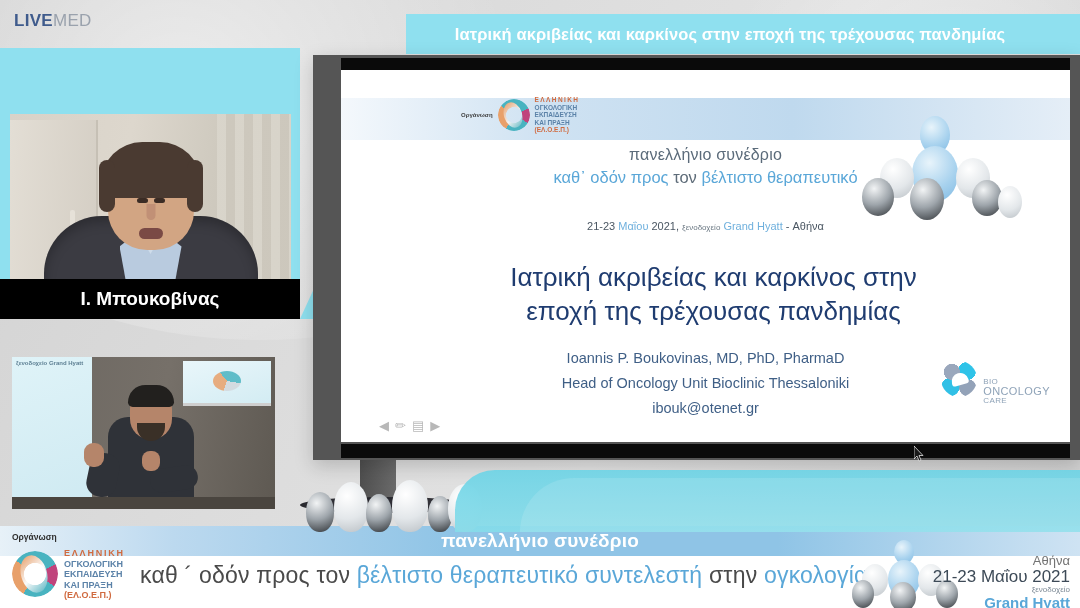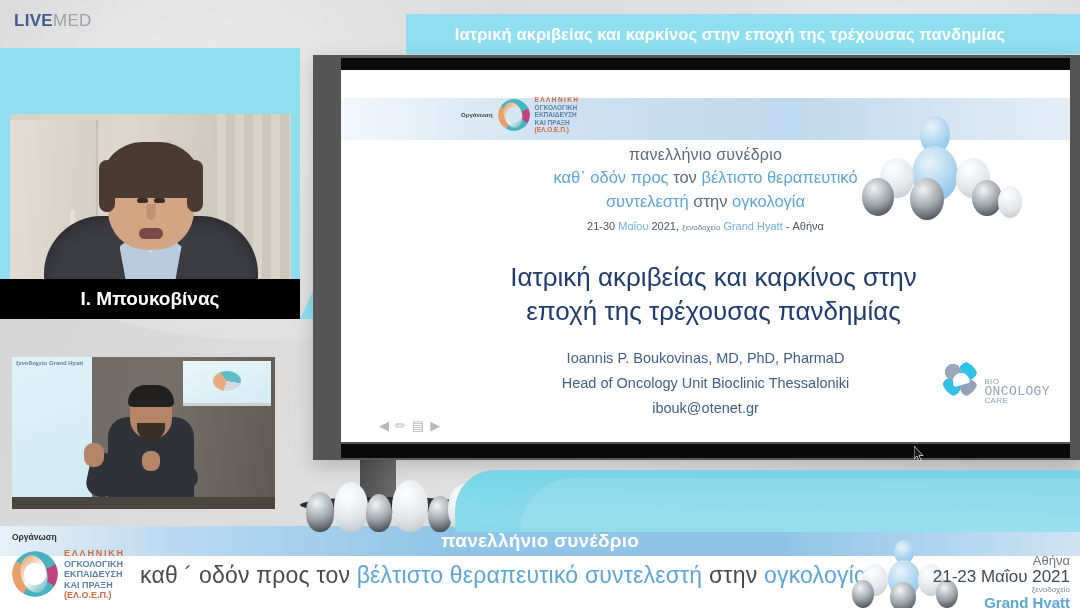--- a/index.html
+++ b/index.html
@@ -255,21 +255,21 @@
       radial-gradient(circle at 72% 28%,#2fc3e8 0 24%,transparent 25%),
       radial-gradient(circle at 26% 72%,#31c0e6 0 24%,transparent 25%),
       radial-gradient(circle at 74% 74%,#93a2b8 0 22%,transparent 23%),
       radial-gradient(circle at 50% 50%,#4fcbee 0 34%,transparent 35%);
   }
   .boc-mark:after{
     content:"";position:absolute;left:10px;top:12px;width:17px;height:12px;
     background:#ffffff;border-radius:10px 10px 3px 3px;transform:rotate(-16deg);
   }
   .boc-txt{font-size:8px;line-height:9.5px;color:#8fa3b8;letter-spacing:.4px;margin-top:25px;}
-  .boc-txt .big{font-size:13px;color:#8fa3b8;font-family:Liberation Mono, monospace;}
+  .boc-txt .big{font-size:11px;color:#8fa3b8;}
 
   .slide-nav{
     position:absolute;left:38px;bottom:10px;display:flex;align-items:center;gap:6px;
     color:#b8b8b8;font-size:13px;
   }
   .slide-nav span{line-height:1;}
 
   .cursor{
     position:absolute;left:914px;top:446px;width:11px;height:16px;z-index:20;
   }
@@ -447,26 +447,23 @@
           <div class="pin pin-d" style="left:0;top:62px;width:32px;height:38px;"></div>
           <div class="pin pin-d" style="left:48px;top:62px;width:34px;height:42px;"></div>
           <div class="pin pin-d" style="left:110px;top:64px;width:30px;height:36px;"></div>
           <div class="pin pin-w" style="left:136px;top:70px;width:24px;height:32px;"></div>
         </div>
 
         <div class="slide-line1">πανελλήνιο συνέδριο</div>
         <div class="slide-line2">
           <span class="acc">καθ᾽ οδόν προς</span><span class="dk"> τον </span><span class="acc">βέλτιστο θεραπευτικό</span>
         </div>
-        <div class="slide-line3">
-          <span class="acc">συντελεστή</span><span class="dk"> στην </span><span class="acc">ογκολογία</span>
-        </div>
 
         <div class="slide-date">
-          <span>21-30 </span><span class="m">Μαΐου</span><span> 2021, </span><span class="sm">ξενοδοχείο</span><span class="m"> Grand Hyatt</span><span> - Αθήνα</span>
+          <span>21-23 </span><span class="m">Μαΐου</span><span> 2021, </span><span class="sm">ξενοδοχείο</span><span class="m"> Grand Hyatt</span><span> - Αθήνα</span>
         </div>
 
         <div class="slide-title">
           <div>Ιατρική ακριβείας και καρκίνος στην</div>
           <div>εποχή της τρέχουσας πανδημίας</div>
         </div>
 
         <div class="slide-auth">
           <div>Ioannis P. Boukovinas, MD, PhD, PharmaD</div>
           <div>Head of Oncology Unit Bioclinic Thessaloniki</div>

